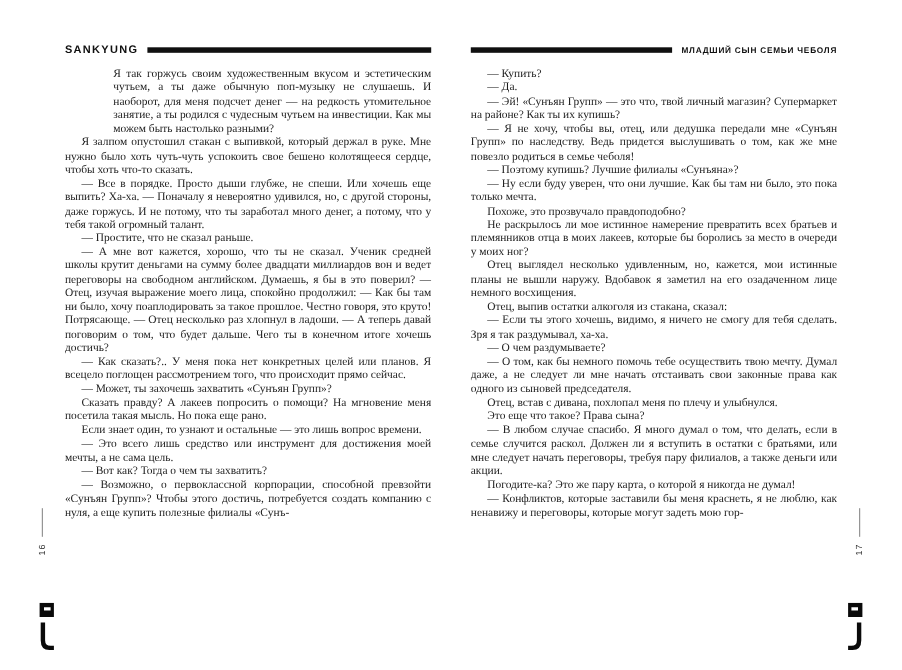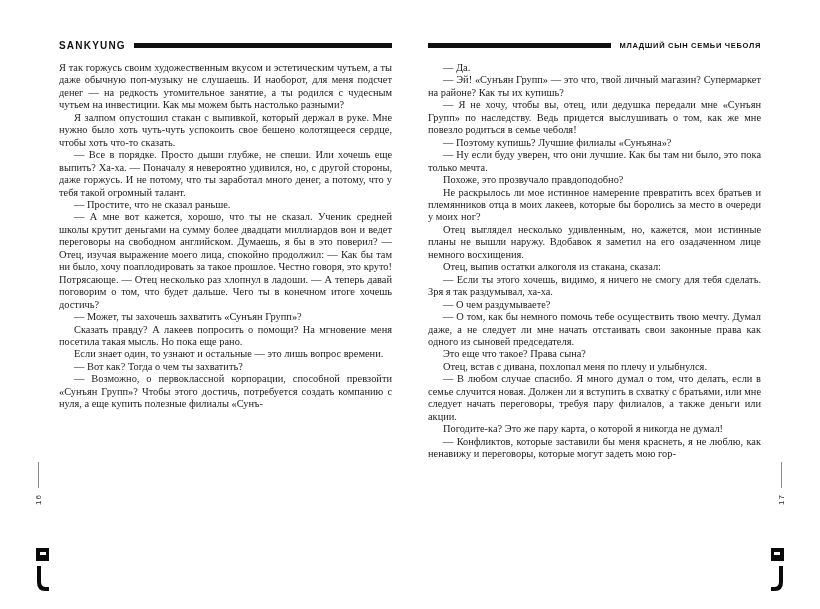--- a/index.html
+++ b/index.html
@@ -29,21 +29,21 @@
 
   .page-body {
     margin-top: 11px;
     font-size: 10.4px;
     line-height: 12.45px;
     text-align: justify;
     height: 545px;
     overflow: hidden;
   }
   .page-body p { margin: 0; text-indent: 15px; }
-  .page-body p.cont { text-indent: 0; }
+  .page-body p.cont { text-indent: 0; margin-left: 44px; }
 
   .pagenum {
     position: absolute;
     font-family: "Liberation Sans", sans-serif;
     font-size: 8px;
     color: #2e2e2e;
     letter-spacing: 1px;
     writing-mode: vertical-rl;
     transform: rotate(180deg);
   }
@@ -73,49 +73,52 @@
     <div class="running-head">
       <span class="head-text">SANKYUNG</span>
       <span class="head-bar"></span>
     </div>
     <div class="page-body">
         <p class="cont">Я так горжусь своим художественным вкусом и эстетическим чутьем, а ты даже обычную поп-музыку не слушаешь. И наоборот, для меня подсчет денег — на редкость утомительное занятие, а ты родился с чудесным чутьем на инвестиции. Как мы можем быть настолько разными?</p>
         <p>Я залпом опустошил стакан с выпивкой, который держал в руке. Мне нужно было хоть чуть-чуть успокоить свое бешено колотящееся сердце, чтобы хоть что-то сказать.</p>
         <p>— Все в порядке. Просто дыши глубже, не спеши. Или хочешь еще выпить? Ха-ха. — Поначалу я невероятно удивился, но, с другой стороны, даже горжусь. И не потому, что ты заработал много денег, а потому, что у тебя такой огромный талант.</p>
         <p>— Простите, что не сказал раньше.</p>
         <p>— А мне вот кажется, хорошо, что ты не сказал. Ученик средней школы крутит деньгами на сумму более двадцати миллиардов вон и ведет переговоры на свободном английском. Думаешь, я бы в это поверил? — Отец, изучая выражение моего лица, спокойно продолжил: — Как бы там ни было, хочу поаплодировать за такое прошлое. Честно говоря, это круто! Потрясающе. — Отец несколько раз хлопнул в ладоши. — А теперь давай поговорим о том, что будет дальше. Чего ты в конечном итоге хочешь достичь?</p>
+        <p>— Как сказать?.. У меня пока нет конкретных целей или планов. Я всецело поглощен рассмотрением того, что происходит прямо сейчас.</p>
         <p>— Может, ты захочешь захватить «Сунъян Групп»?</p>
         <p>Сказать правду? А лакеев попросить о помощи? На мгновение меня посетила такая мысль. Но пока еще рано.</p>
         <p>Если знает один, то узнают и остальные — это лишь вопрос времени.</p>
+        <p>— Это всего лишь средство или инструмент для достижения моей мечты, а не сама цель.</p>
         <p>— Вот как? Тогда о чем ты захватить?</p>
         <p>— Возможно, о первоклассной корпорации, способной превзойти «Сунъян Групп»? Чтобы этого достичь, потребуется создать компанию с нуля, а еще купить полезные филиалы «Сунъ-</p>
       </div>
   </div>
 
   <div class="page right">
     <div class="running-head">
       <span class="head-bar"></span>
       <span class="head-text">МЛАДШИЙ СЫН СЕМЬИ ЧЕБОЛЯ</span>
     </div>
     <div class="page-body">
+        <p>— Купить?</p>
         <p>— Да.</p>
         <p>— Эй! «Сунъян Групп» — это что, твой личный магазин? Супермаркет на районе? Как ты их купишь?</p>
         <p>— Я не хочу, чтобы вы, отец, или дедушка передали мне «Сунъян Групп» по наследству. Ведь придется выслушивать о том, как же мне повезло родиться в семье чеболя!</p>
         <p>— Поэтому купишь? Лучшие филиалы «Сунъяна»?</p>
         <p>— Ну если буду уверен, что они лучшие. Как бы там ни было, это пока только мечта.</p>
         <p>Похоже, это прозвучало правдоподобно?</p>
         <p>Не раскрылось ли мое истинное намерение превратить всех братьев и племянников отца в моих лакеев, которые бы боролись за место в очереди у моих ног?</p>
         <p>Отец выглядел несколько удивленным, но, кажется, мои истинные планы не вышли наружу. Вдобавок я заметил на его озадаченном лице немного восхищения.</p>
         <p>Отец, выпив остатки алкоголя из стакана, сказал:</p>
         <p>— Если ты этого хочешь, видимо, я ничего не смогу для тебя сделать. Зря я так раздумывал, ха-ха.</p>
         <p>— О чем раздумываете?</p>
         <p>— О том, как бы немного помочь тебе осуществить твою мечту. Думал даже, а не следует ли мне начать отстаивать свои законные права как одного из сыновей председателя.</p>
+        <p>Отец, встав с дивана, похлопал меня по плечу и улыбнулся.</p>
         <p>Это еще что такое? Права сына?</p>
-        <p>Отец, встав с дивана, похлопал меня по плечу и улыбнулся.</p>
-        <p>— В любом случае спасибо. Я много думал о том, что делать, если в семье случится новая. Должен ли я вступить в схватку с братьями, или мне следует начать переговоры, требуя пару филиалов, а также деньги или акции.</p>
+        <p>— В любом случае спасибо. Я много думал о том, что делать, если в семье случится раскол. Должен ли я вступить в остатки с братьями, или мне следует начать переговоры, требуя пару филиалов, а также деньги или акции.</p>
         <p>Погодите-ка? Это же пару карта, о которой я никогда не думал!</p>
         <p>— Конфликтов, которые заставили бы меня краснеть, я не люблю, как ненавижу и переговоры, которые могут задеть мою гор-</p>
       </div>
   </div>
 
   <span class="pagenum-rule pr-left"></span>
   <span class="pagenum pn-left">16</span>
 
   <span class="pagenum-rule pr-right"></span>
   <span class="pagenum pn-right">17</span>

